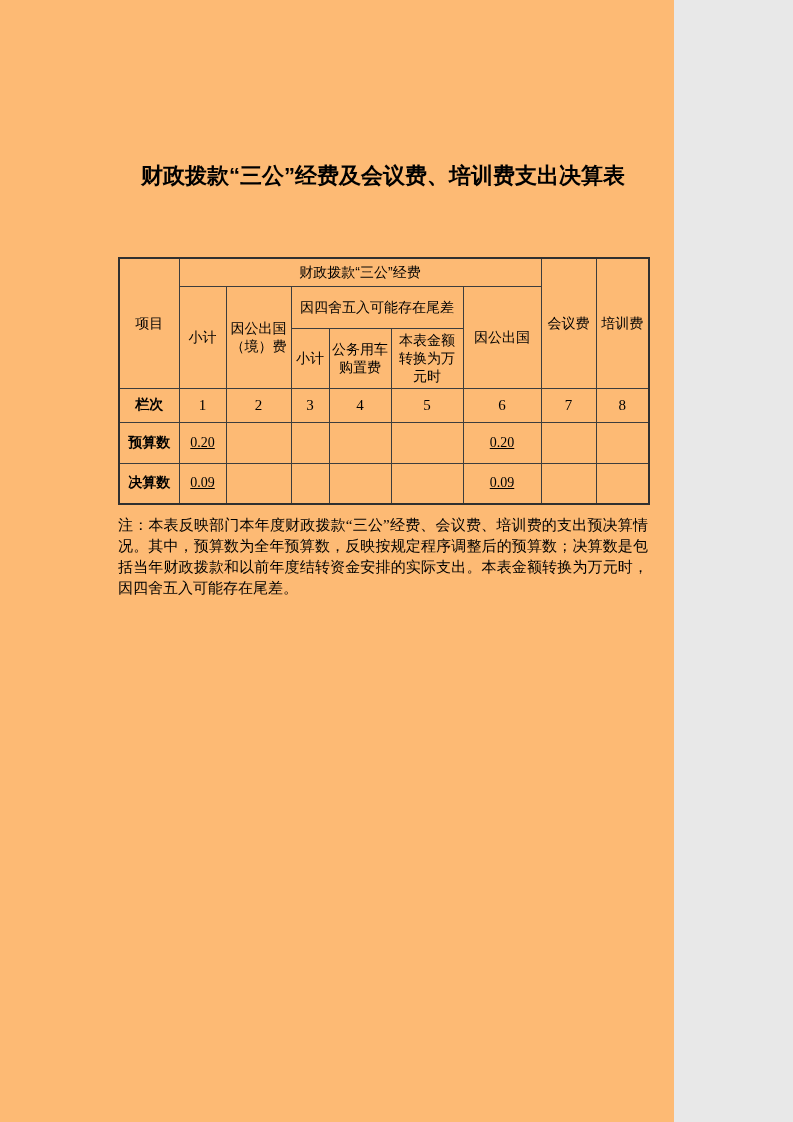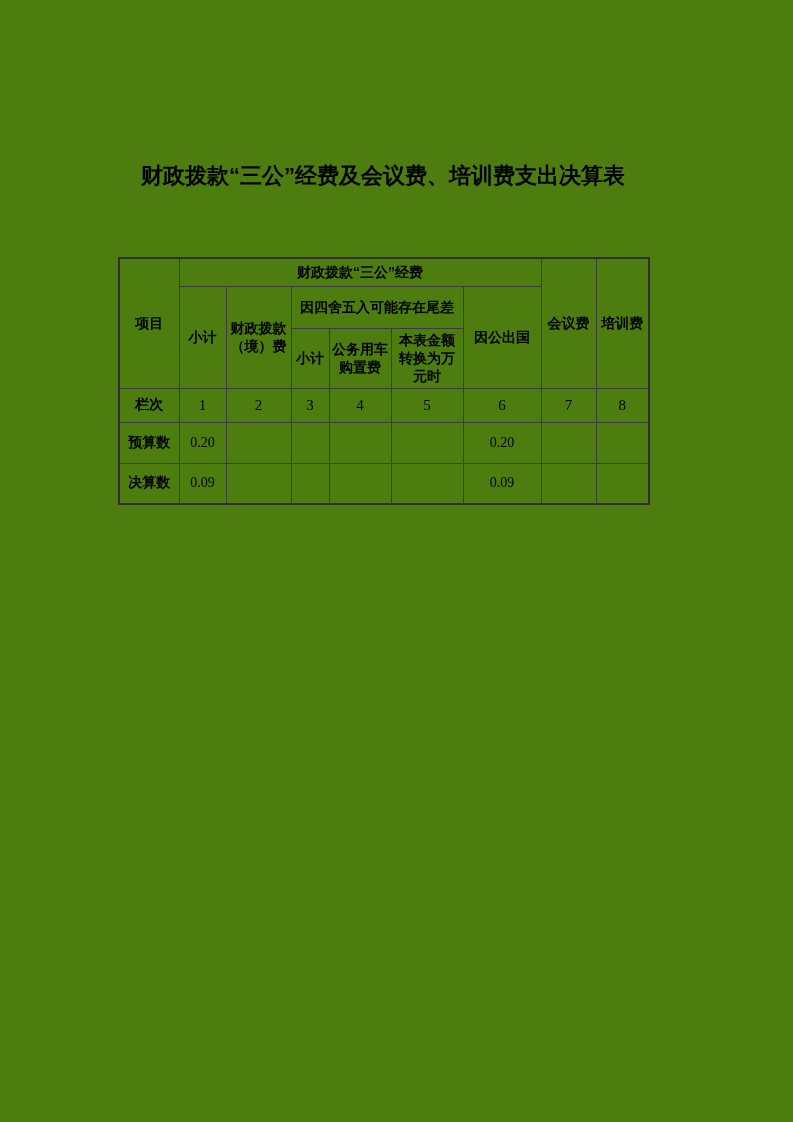--- a/index.html
+++ b/index.html
@@ -3,22 +3,22 @@
 <meta charset="utf-8">
 <style>
   html, body { margin: 0; padding: 0; }
   body {
     width: 793px; height: 1122px;
     background: #e8e8e8;
     font-family: "Liberation Sans", sans-serif;
   }
   .page {
     position: relative;
-    width: 793px; height: 1122px;
-    background: #4d7c0f;
+    width: 674px; height: 1122px;
+    background: #fdba74;
     overflow: hidden;
     color: #000000;
   }
 
   .doc-title {
     position: absolute;
     left: 118px; width: 530px; top: 161px;
     text-align: center;
     font-size: 22px; font-weight: bold;
     letter-spacing: 0px;
@@ -47,40 +47,41 @@
   }
   table.fin td {
     border: 1px solid #3d3d3d;
     text-align: center;
     vertical-align: middle;
     padding: 0 2px;
     overflow: hidden;
   }
   td.hcell {
     font-family: "Liberation Sans", sans-serif;
-    font-weight: bold;
+    font-weight: normal;
     font-size: 14px;
     line-height: 18px;
     word-break: break-all;
   }
   td.hcell.nowrap { white-space: nowrap; }
   td.rowlabel {
     font-family: Liberation Sans, sans-serif;
     font-weight: bold;
     font-size: 14px;
   }
   td.num {
     font-family: "Liberation Serif", serif;
     font-size: 15px;
   }
   td.val {
     font-family: "Liberation Serif", serif;
     font-size: 14px;
     text-align: right;
     padding-right: 5px;
+    text-decoration: underline;
   }
 
   .footnote {
     position: absolute;
     left: 118px; width: 530px; top: 515px;
     font-family: "Liberation Serif", serif;
     font-size: 15px;
     line-height: 21px;
     text-align: justify;
     word-break: break-all;
@@ -109,21 +110,21 @@
     </colgroup>
     <tbody>
         <tr style="height:28px">
       <td class="hcell" rowspan="3">项目</td>
       <td class="hcell nowrap" colspan="6">财政拨款“三公”经费</td>
       <td class="hcell" rowspan="3">会议费</td>
       <td class="hcell" rowspan="3">培训费</td>
     </tr>
     <tr style="height:42px">
       <td class="hcell" rowspan="2">小计</td>
-      <td class="hcell" rowspan="2">财政拨款（境）费</td>
+      <td class="hcell" rowspan="2">因公出国（境）费</td>
       <td class="hcell nowrap" colspan="3">因四舍五入可能存在尾差</td>
       <td class="hcell" rowspan="2">因公出国</td>
     </tr>
     <tr style="height:60px">
       <td class="hcell">小计</td>
       <td class="hcell">公务用车购置费</td>
       <td class="hcell">本表金额转换为万元时</td>
     </tr>
     <tr style="height:34px">
       <td class="rowlabel">栏次</td>
@@ -154,14 +155,15 @@
       <td class="val"></td>
       <td class="val"></td>
       <td class="val"></td>
       <td class="val">0.09</td>
       <td class="val"></td>
       <td class="val"></td>
     </tr>
   </tbody>
     </table>
 
+  <div class="footnote">注：本表反映部门本年度财政拨款“三公”经费、会议费、培训费的支出预决算情况。其中，预算数为全年预算数，反映按规定程序调整后的预算数；决算数是包括当年财政拨款和以前年度结转资金安排的实际支出。本表金额转换为万元时，因四舍五入可能存在尾差。</div>
 
 </div>
 
 </body></html>

